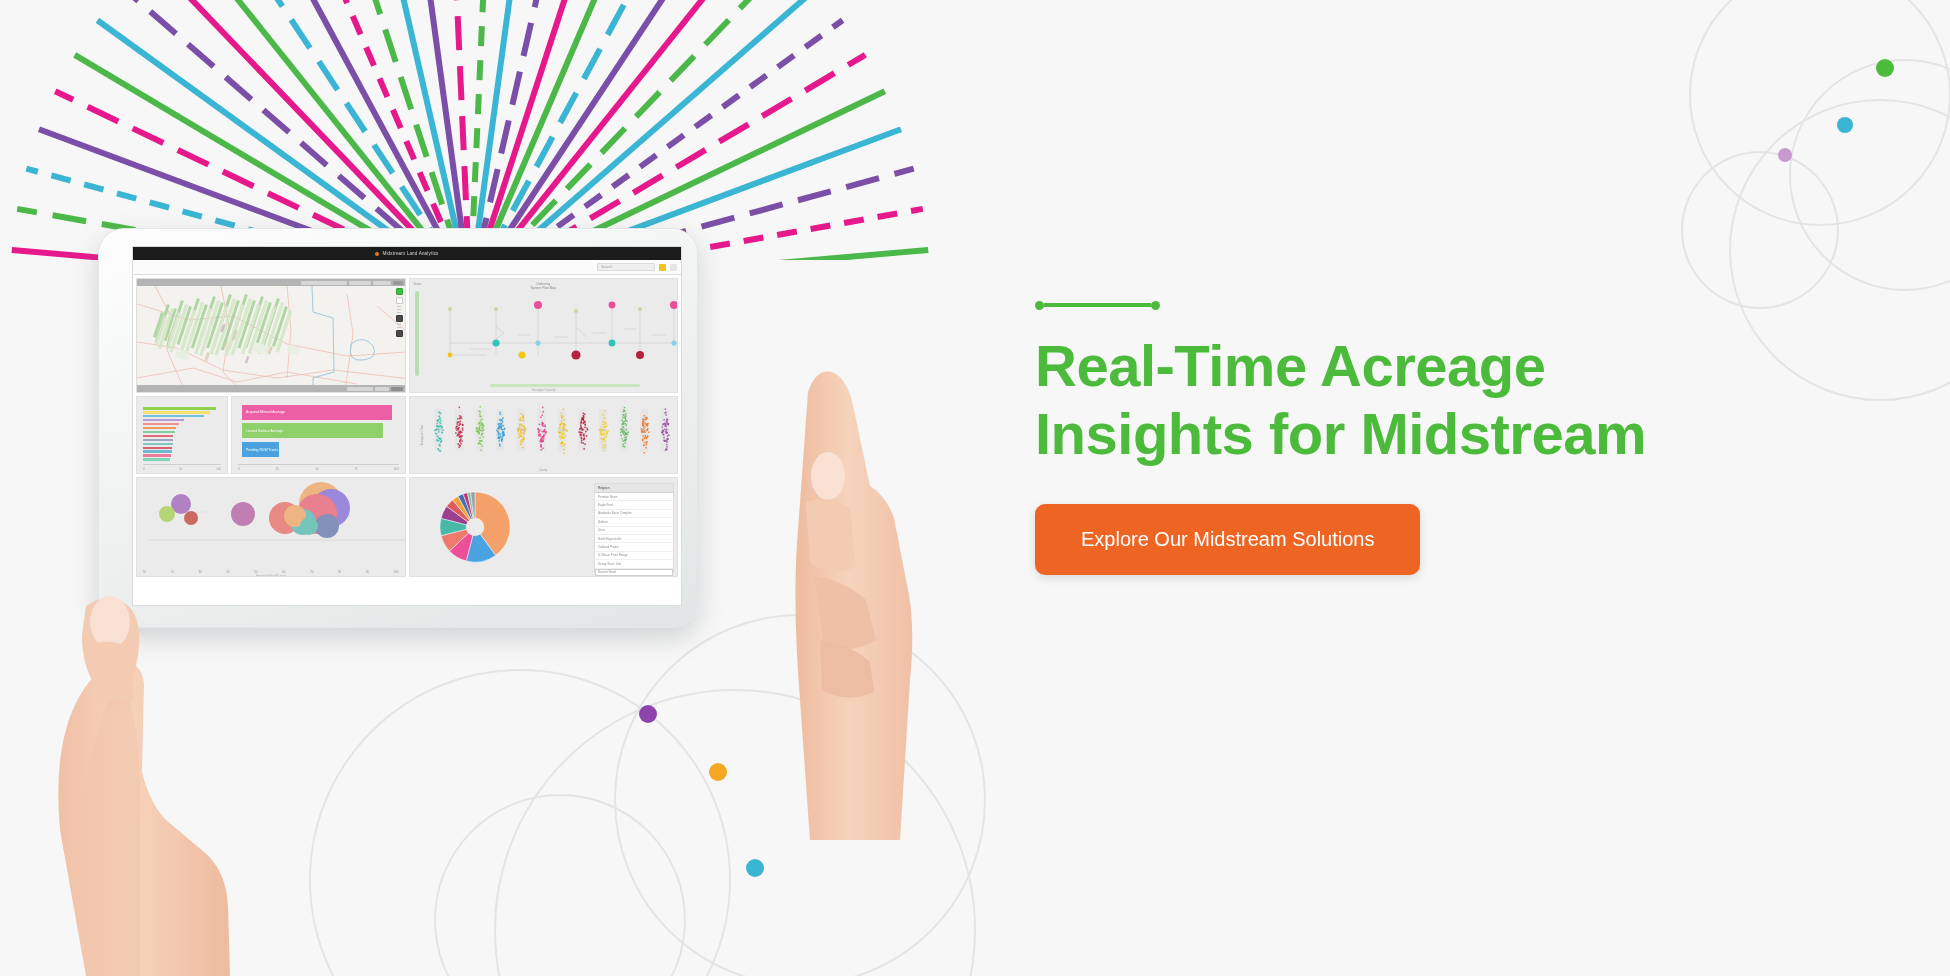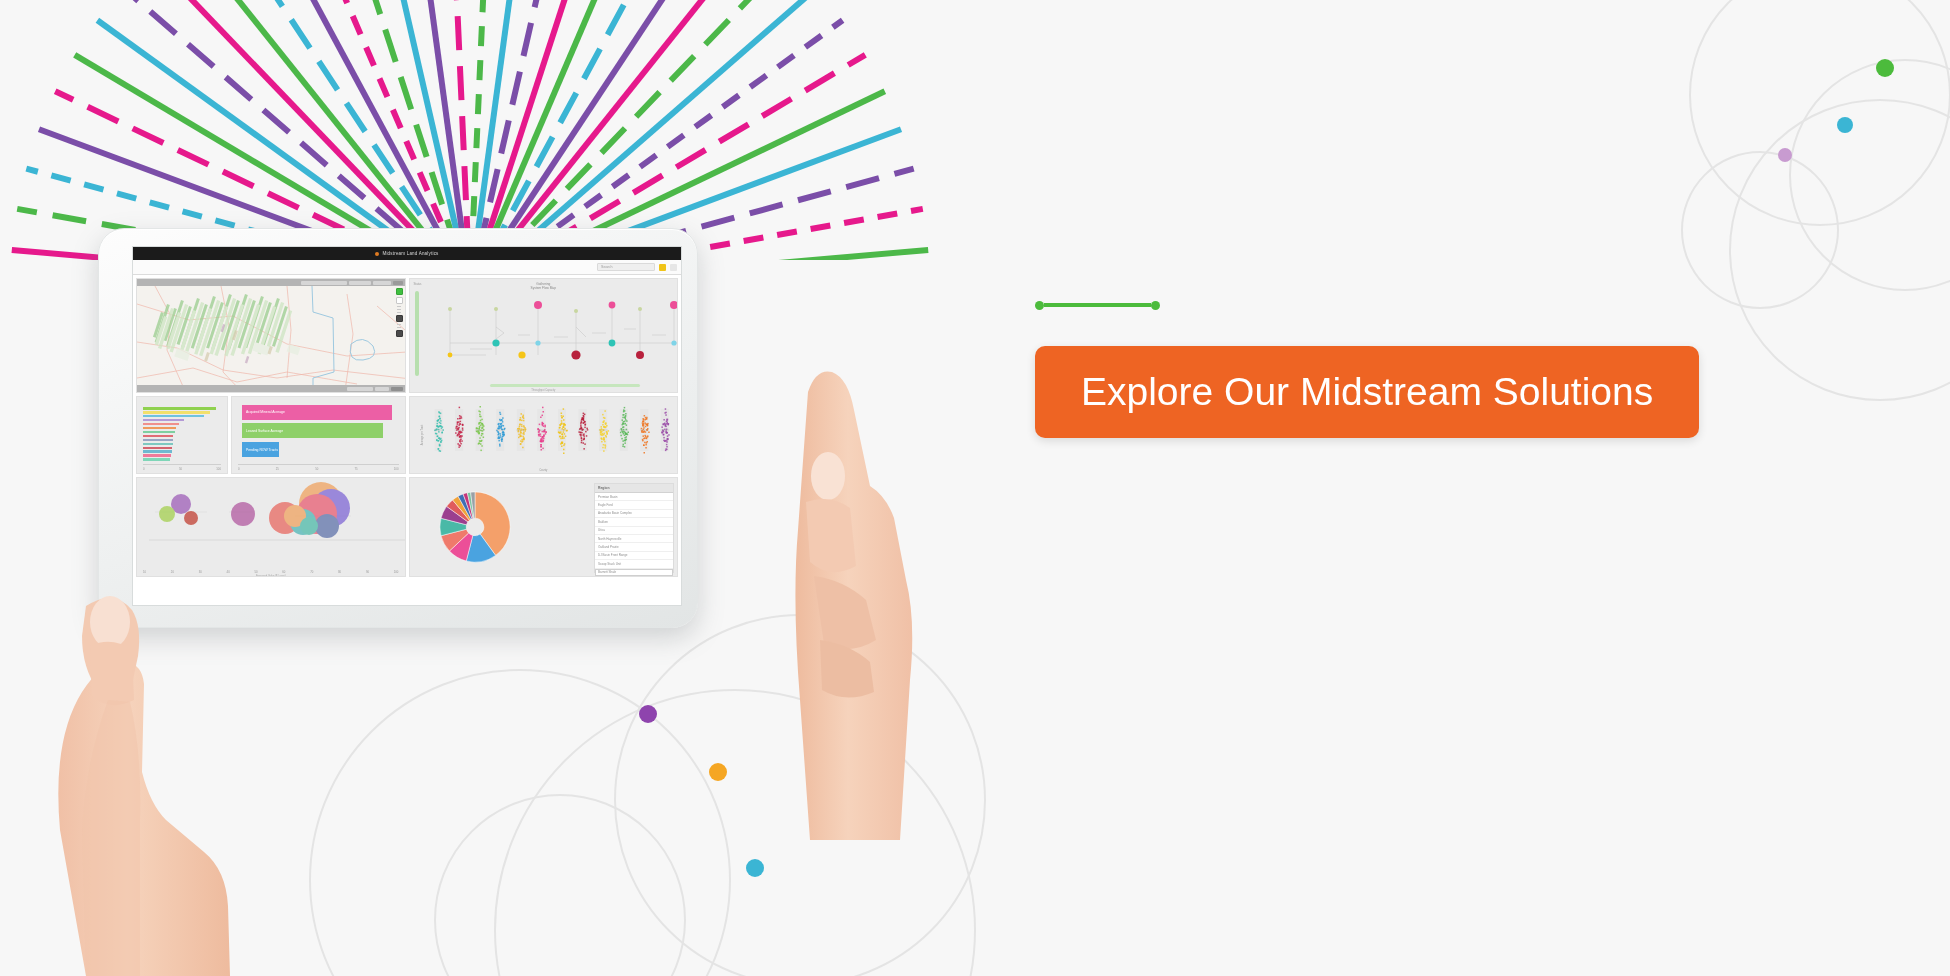--- a/index.html
+++ b/index.html
@@ -113,21 +113,21 @@
   .accent .dt { width:9px; height:9px; border-radius:50%; background:#4cbb3c; }
   h1.headline {
     margin-top: 22px;
     font-size: 58px; line-height: 1.17; font-weight: bold;
     color: #4cbb3c; letter-spacing: -0.5px;
   }
   .cta {
     margin-top: 36px;
     display:inline-flex; align-items:center; justify-content:center;
     background:#ee6423; color:#fff; border:none; cursor:pointer;
-    font-size: 39px; font-family:"Liberation Sans", sans-serif;
+    font-size: 20px; font-family:"Liberation Sans", sans-serif;
     padding: 24px 46px; border-radius: 10px;
     box-shadow: 0 3px 10px rgba(0,0,0,.12);
   }
 </style>
 </head>
 <body>
 
 <div id="stage">
 
   <svg class="deco-svg" viewBox="0 0 1950 976">
@@ -1295,16 +1295,20 @@
     <path d="M44 296 Q74 300 96 320 L106 360 Q80 376 54 364 Z" fill="#eec0a6"></path>
     <path d="M50 360 Q80 364 100 382 L104 412 Q76 424 52 410 Z" fill="#ecbda2"></path>
   </svg>
 
   <div class="copy">
     <div class="accent">
       <span class="dt"></span>
       <span class="ln"></span>
       <span class="dt"></span>
     </div>
+    <h1 class="headline">
+      <span>Real-Time Acreage</span><br>
+      <span>Insights for Midstream</span>
+    </h1>
     <button class="cta">Explore Our Midstream Solutions</button>
   </div>
 
 </div>
 
 </body></html>

